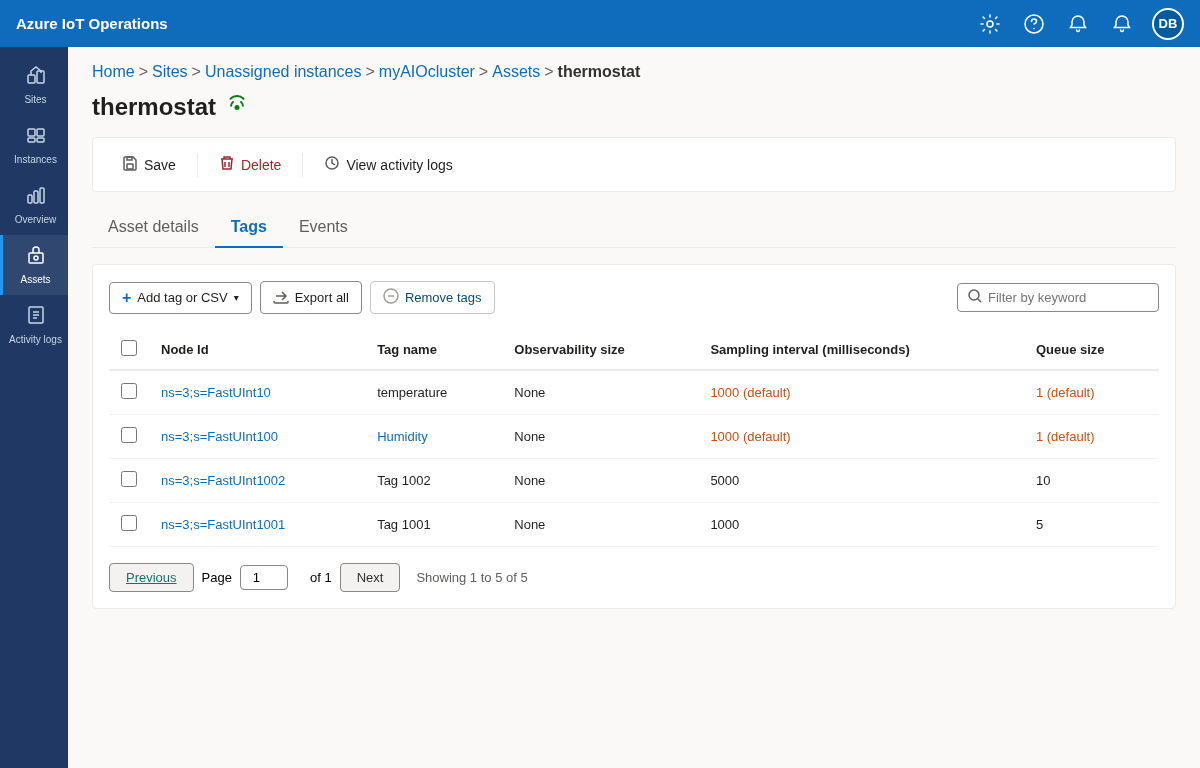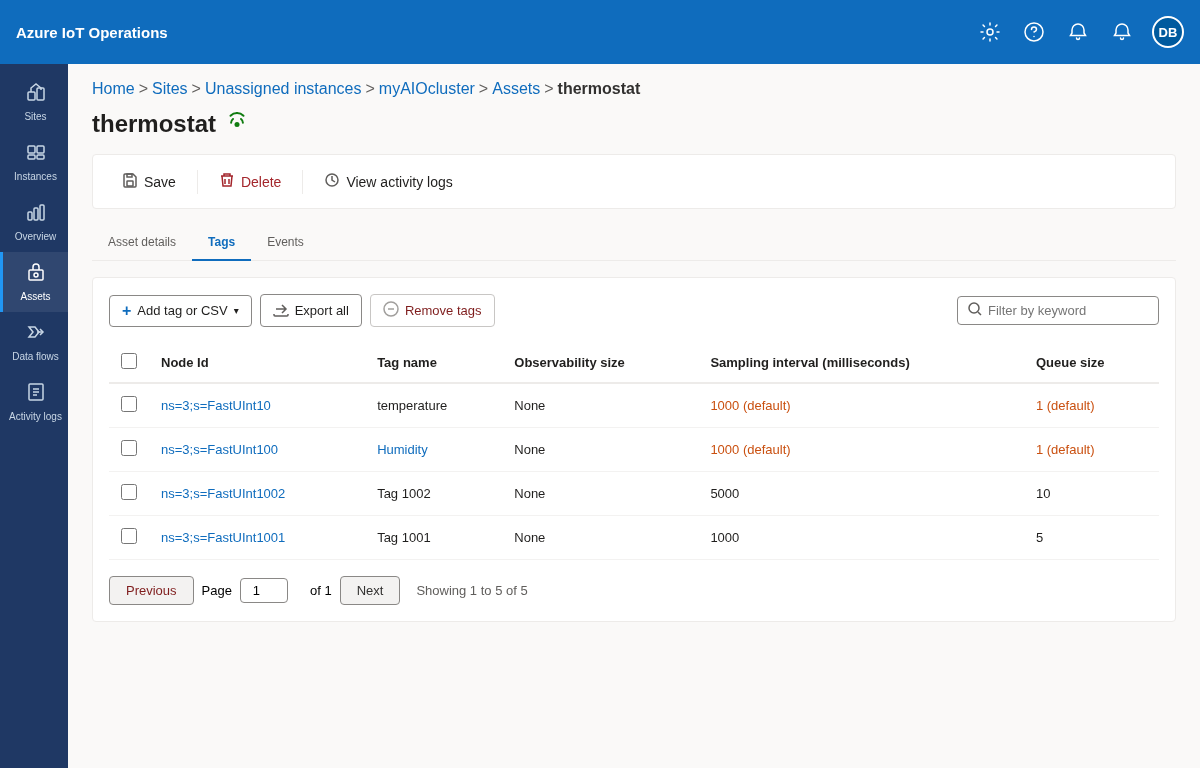--- a/index.html
+++ b/index.html
@@ -2,21 +2,21 @@
 <html><head>
   <meta charset="utf-8">
   <style>
     * { box-sizing: border-box; margin: 0; padding: 0; }
     body { font-family: 'Segoe UI', Arial, sans-serif; font-size: 14px; background: #f3f2f1; display: flex; flex-direction: column; height: 768px; overflow: hidden; }
 
     
     .topnav {
       background: #0f6cbd;
       color: white;
-      height: 64px;
+      height: 47px;
       display: flex;
       align-items: center;
       padding: 0 16px;
       flex-shrink: 0;
     }
     .topnav-title { font-size: 15px; font-weight: 600; color: white; flex: 1; }
     .topnav-icons { display: flex; align-items: center; gap: 16px; }
     .topnav-icon { color: white; font-size: 18px; cursor: pointer; display: flex; align-items: center; justify-content: center; width: 28px; height: 28px; }
     .avatar { background: #005a9e; border-radius: 50%; width: 32px; height: 32px; display: flex; align-items: center; justify-content: center; font-size: 13px; font-weight: 600; color: white; border: 2px solid white; }
 
@@ -90,21 +90,21 @@
     .toolbar-sep { width: 1px; height: 24px; background: #edebe9; margin: 0 4px; }
     .toolbar-icon { font-size: 14px; color: #605e5c; }
     .toolbar-btn.delete-btn { color: #a4262c; }
     .toolbar-btn.delete-btn .toolbar-icon { color: #a4262c; }
 
     
     .tabs { display: flex; gap: 0; margin-bottom: 16px; border-bottom: 1px solid #edebe9; }
     .tab {
       padding: 10px 16px;
       cursor: pointer;
-      font-size: 12px;
+      font-size: 16px;
       color: #605e5c;
       border-bottom: 2px solid transparent;
       margin-bottom: -1px;
     }
     .tab.active { color: #0f6cbd; border-bottom: 2px solid #0f6cbd; font-weight: 600; }
 
     
     .data-panel {
       background: white;
       border: 1px solid #edebe9;
@@ -126,21 +126,21 @@
       gap: 6px;
       padding: 6px 12px;
       border: 1px solid #8a8886;
       background: white;
       cursor: pointer;
       border-radius: 4px;
       font-size: 13px;
       color: #201f1e;
     }
     .panel-btn.icon-blue .panel-icon { color: #0f6cbd; }
-    .panel-btn.disabled { color: #7f1d1d; border-color: #c8c6c4; cursor: default; }
+    .panel-btn.disabled { color: #0c4a6e; border-color: #c8c6c4; cursor: default; }
     .panel-btn.disabled .panel-icon { color: #a19f9d; }
     .panel-spacer { flex: 1; }
     .filter-input {
       display: flex;
       align-items: center;
       border: 1px solid #8a8886;
       border-radius: 4px;
       padding: 5px 10px;
       gap: 6px;
       background: white;
@@ -188,21 +188,21 @@
     }
     .page-btn {
       padding: 6px 16px;
       border: 1px solid #8a8886;
       background: #f3f2f1;
       cursor: pointer;
       border-radius: 4px;
       font-size: 13px;
       color: #323130;
     }
-    .page-btn.disabled { color: #7f1d1d; cursor: default; }
+    .page-btn.disabled { color: #0f766e; cursor: default; text-decoration: underline; }
     .page-input-wrap { display: flex; align-items: center; gap: 22px; }
     .page-input {
       width: 48px;
       border: 1px solid #8a8886;
       border-radius: 4px;
       padding: 4px 8px;
       font-size: 13px;
       text-align: center;
     }
     .page-info { color: #605e5c; margin-left: 8px; }
@@ -278,30 +278,20 @@
     </div>
     <div class="sidebar-item active">
       <span class="sidebar-icon">
         <svg width="20" height="20" viewBox="0 0 20 20" fill="none" stroke="currentColor" stroke-width="1.5">
             <rect x="3" y="8" width="14" height="10" rx="1"></rect>
             <path d="M7 8V5a3 3 0 016 0v3"></path>
             <circle cx="10" cy="13" r="2"></circle>
           </svg>
       </span>
       <span class="sidebar-label">Assets</span>
-    </div>
-    <div class="sidebar-item">
-      <span class="sidebar-icon">
-        <svg width="20" height="20" viewBox="0 0 20 20" fill="none" stroke="currentColor" stroke-width="1.5">
-            <path d="M3 5h6l4 5-4 5H3l4-5L3 5z"></path>
-            <path d="M11 10h6"></path>
-            <path d="M14 7l3 3-3 3"></path>
-          </svg>
-      </span>
-      <span class="sidebar-label">Data flows</span>
     </div>
     <div class="sidebar-item">
       <span class="sidebar-icon">
         <svg width="20" height="20" viewBox="0 0 20 20" fill="none" stroke="currentColor" stroke-width="1.5">
             <rect x="3" y="2" width="14" height="16" rx="1"></rect>
             <path d="M7 7h6M7 10h6M7 13h4"></path>
           </svg>
       </span>
       <span class="sidebar-label">Activity logs</span>
     </div>

